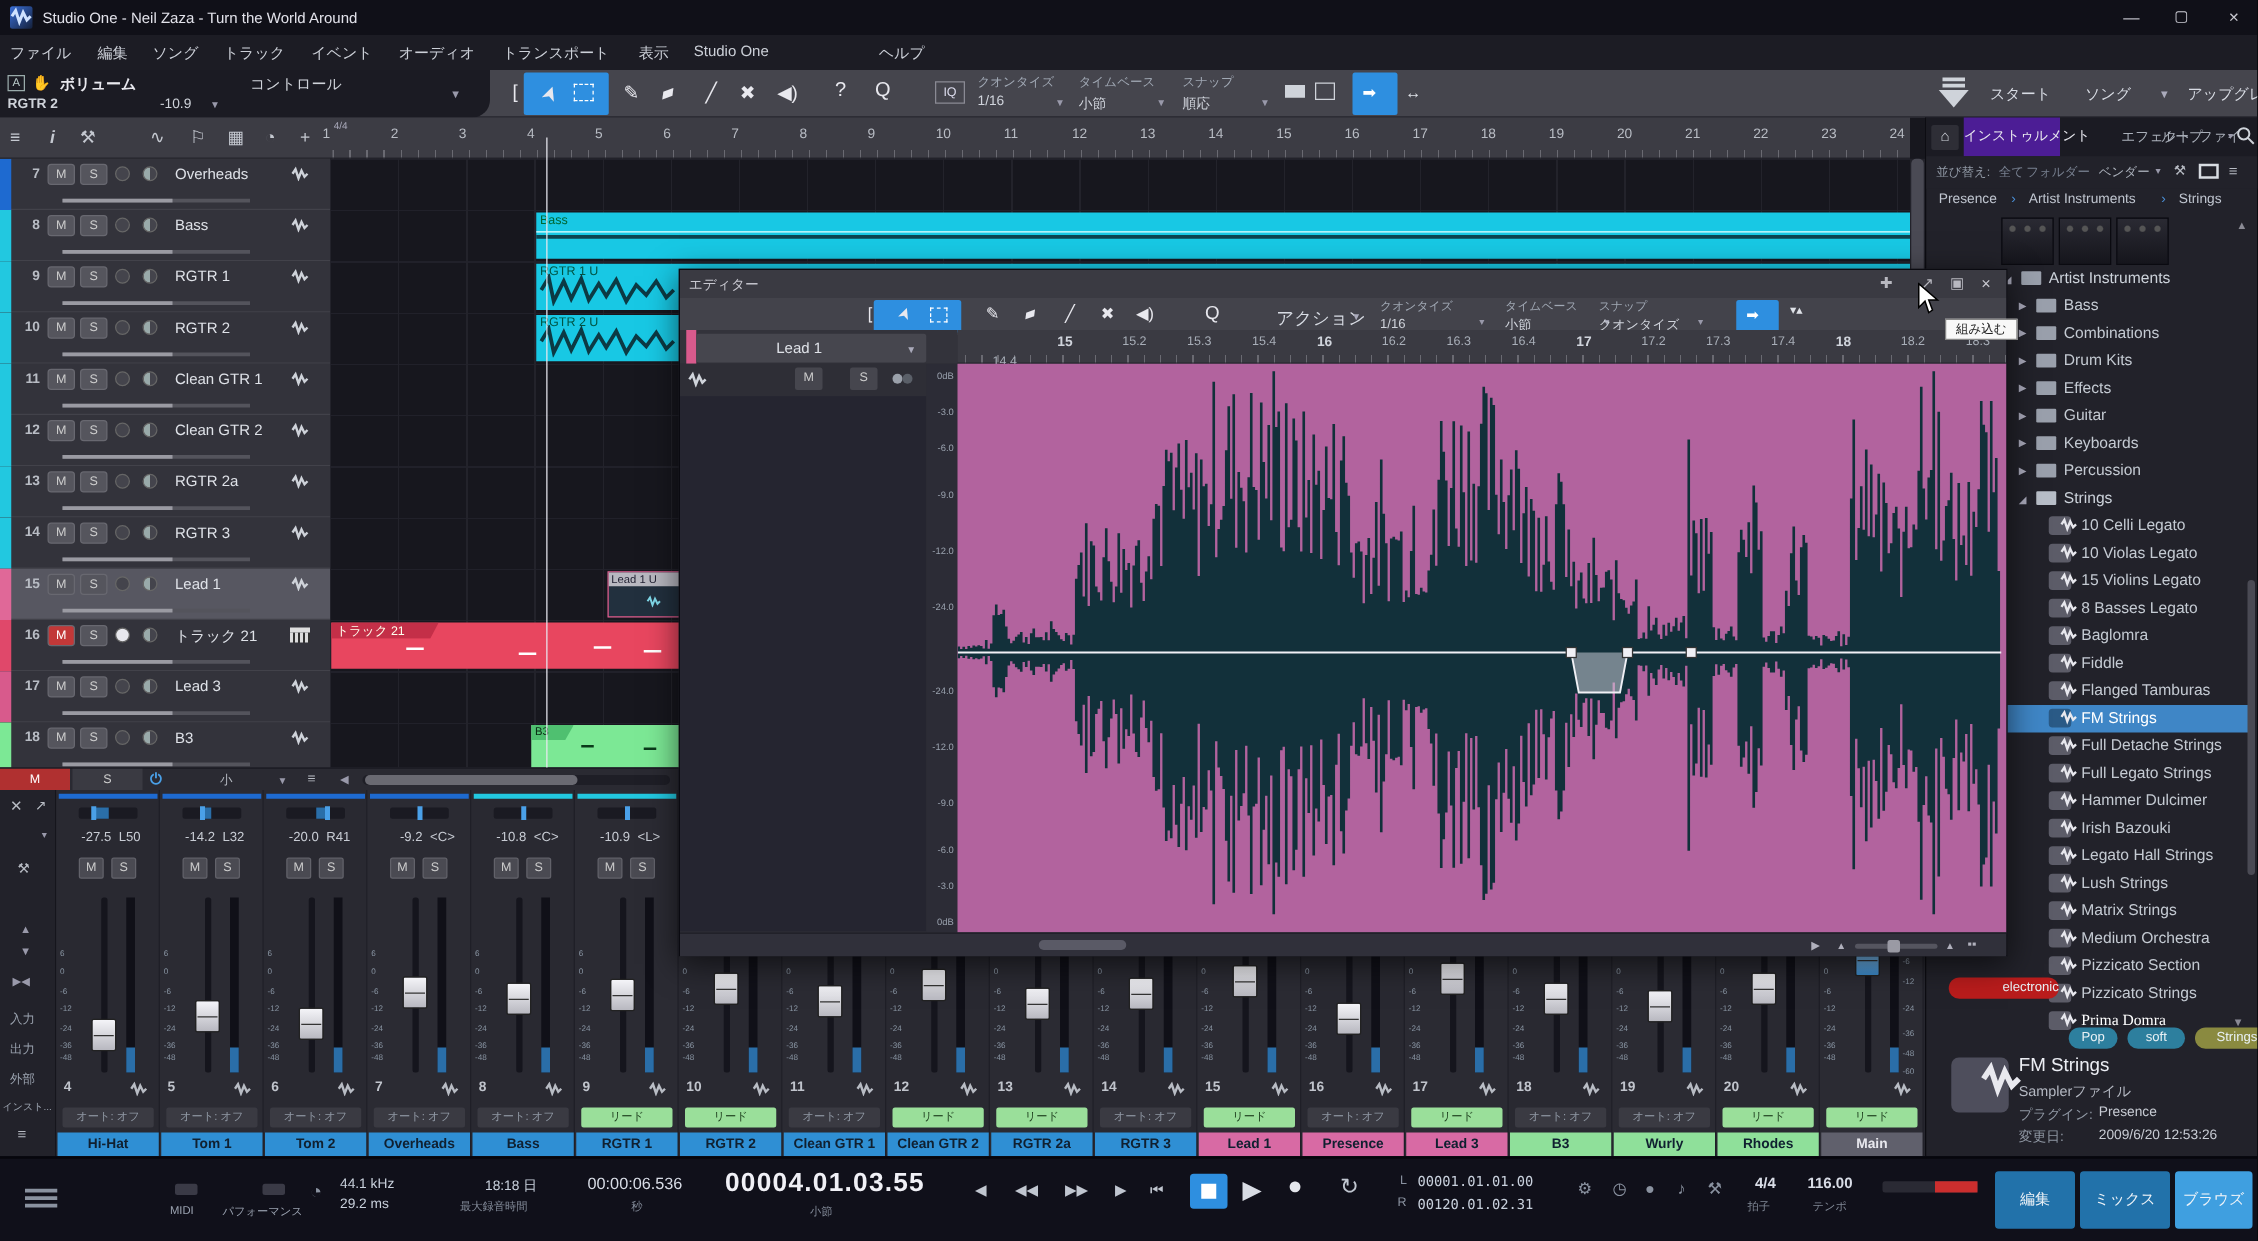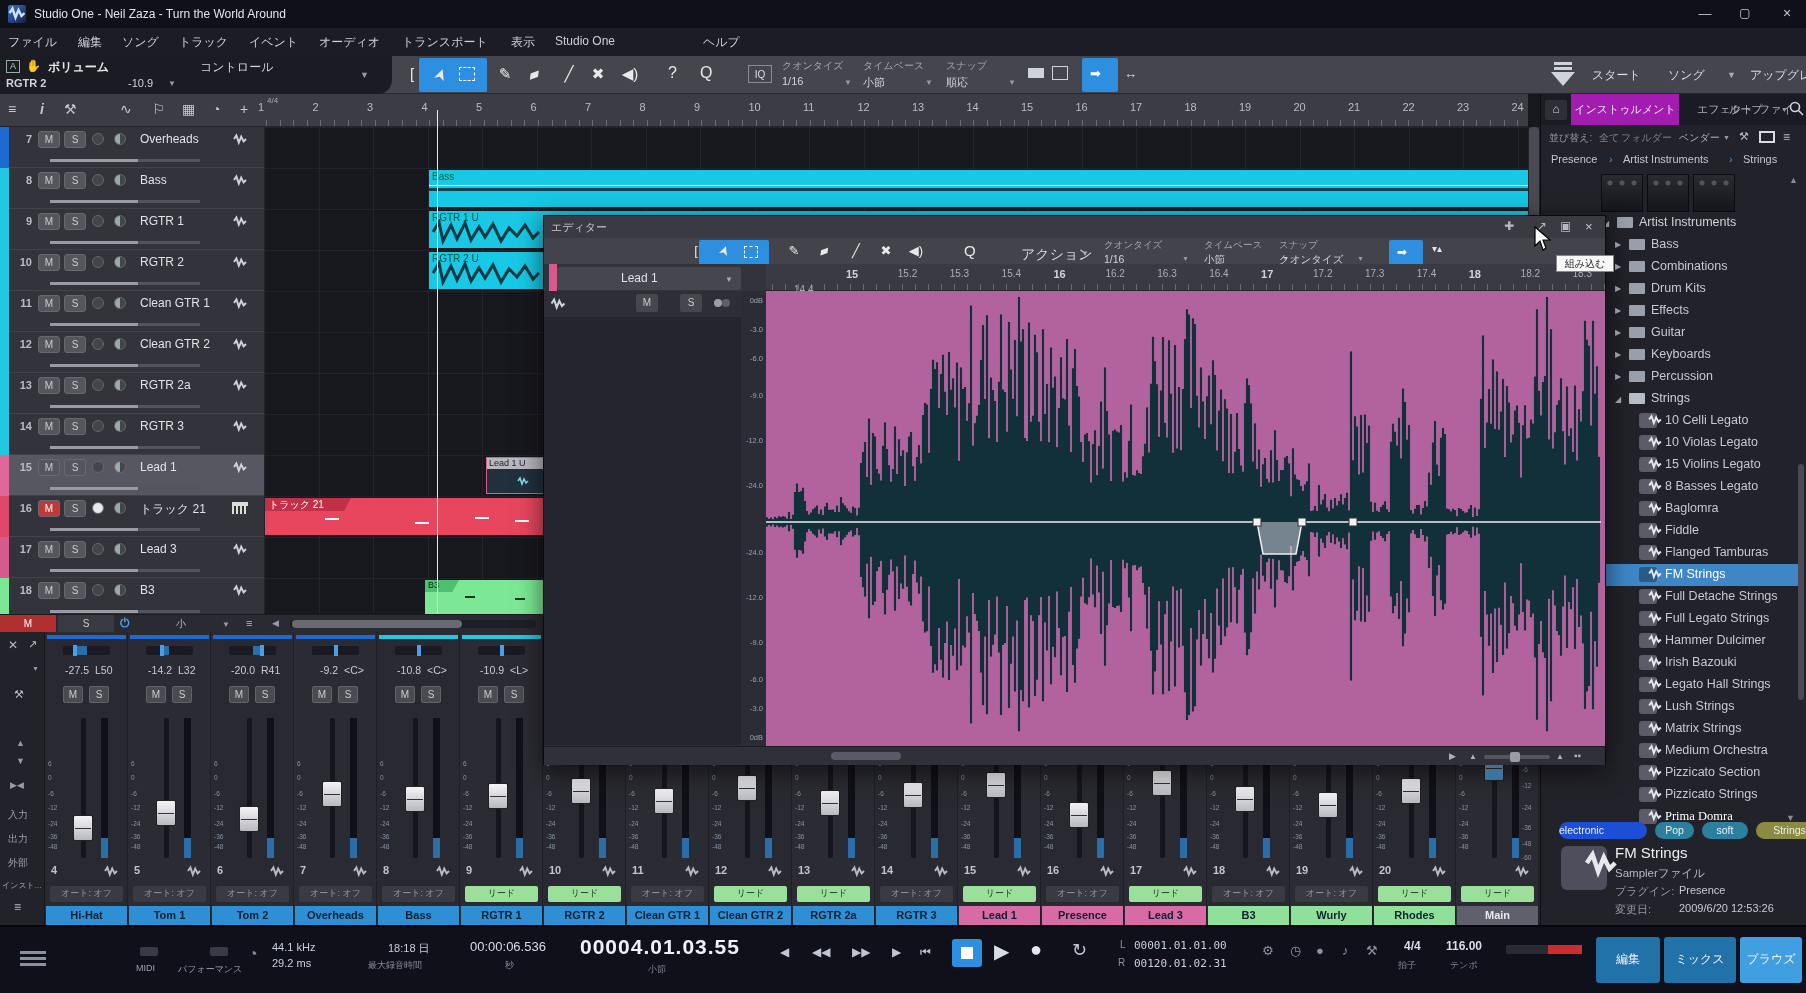--- a/index.html
+++ b/index.html
@@ -385,21 +385,21 @@
       <div style="left: 176px; top: 2px; font-size: 10px; color: rgb(184, 188, 196);">小</div>
       <div style="left: 222px; top: 5px; font-size: 8px; color: rgb(153, 153, 170);">▼</div>
       <div style="left: 246px; top: 2px; font-size: 11px; color: rgb(184, 188, 196);">≡</div>
       <div style="left: 272px; top: 3px; font-size: 9px; color: rgb(153, 153, 170);">◀</div>
       <div style="left: 290px; top: 5px; width: 246px; height: 8px; background: rgb(30, 30, 38); border-radius: 4px;"></div>
       <div style="left: 292px; top: 5px; width: 170px; height: 8px; background: rgb(106, 106, 114); border-radius: 4px;"></div>
     </div>
     <div style="left: 1540px; top: 94px; width: 266px; height: 831px; background: rgb(34, 34, 42); border-left: 1px solid rgb(12, 12, 18);">
       <div style="left: 0px; top: 0px; width: 266px; height: 31px; background: rgb(27, 27, 35);">
         <div style="left: 4px; top: 6px; width: 22px; height: 20px; background: rgb(46, 46, 54); font-size: 12px; color: rgb(207, 211, 218); text-align: center; line-height: 19px; border-radius: 2px;">⌂</div>
-        <div style="left: 30px; top: 0px; width: 108px; height: 31px; background: #a21caf; font-size: 11px; color: rgb(232, 232, 238); text-align: center; line-height: 30px;">インストゥルメント</div>
+        <div style="left: 30px; top: 0px; width: 77px; height: 31px; background: #4c1d95; font-size: 11px; color: rgb(232, 232, 238); text-align: center; line-height: 30px;">インストゥルメント</div>
         <div style="left: 136px; top: 8px; font-size: 11px; color: rgb(170, 176, 186); margin-left: 20px;">エフェクト</div>
         <div style="left: 188px; top: 8px; font-size: 11px; color: rgb(170, 176, 186);">ループ</div>
         <div style="left: 218px; top: 8px; font-size: 11px; color: rgb(170, 176, 186);">ファイ</div>
         <div style="left: 240px; top: 12px; font-size: 7px; color: rgb(153, 153, 170);">▼</div>
         <div style="left: 248px; top: 7px; width: 16px; height: 16px;">
           <svg width="15" height="15">
             <circle cx="6" cy="6" r="4.5" stroke="#cfd3da" stroke-width="1.6" fill="none"></circle>
             <line x1="9.5" y1="9.5" x2="14" y2="14" stroke="#cfd3da" stroke-width="1.6"></line>
           </svg>
         </div>
@@ -617,21 +617,21 @@
       <div style="left: 0px; top: 712px; width: 258px; height: 22px;">
         <div style="left: 98px; top: 3px; width: 18px; height: 15px; background: rgb(92, 92, 104); border-radius: 3px; text-align: center;">
           <svg width="14" height="13" viewBox="0 0 12 10">
             <path d="M1 5 3 2 5 8 7 3 9 7 11 5" stroke="#e8e8ee" stroke-width="1.6" fill="none"></path>
           </svg>
         </div>
         <div style="left: 124px; top: 3px; font-size: 12.5px; color: #ffffff; font-family: Liberation Serif, serif;">Prima Domra</div>
       </div>
       <div style="left: 245px; top: 719px; font-size: 9px; color: rgb(138, 138, 148);">▼</div>
       <div style="left: 257px; top: 370px; width: 6px; height: 236px; background: rgb(74, 74, 84); border-radius: 3px;"></div>
-      <div style="left: 18px; top: 728px; width: 88px; height: 17px; background: #1d4ed8; border-radius: 9px; font-size: 10.5px; color: rgb(232, 240, 244); text-align: left; line-height: 16px;">electronic</div>
+      <div style="left: 18px; top: 688px; width: 88px; height: 17px; background: #b91c1c; border-radius: 9px; font-size: 10.5px; color: rgb(232, 240, 244); text-align: right; line-height: 16px;">electronic</div>
       <div style="left: 114px; top: 728px; width: 39px; height: 17px; background: rgb(45, 127, 158); border-radius: 9px; font-size: 10.5px; color: rgb(232, 240, 244); text-align: center; line-height: 16px;">Pop</div>
       <div style="left: 161px; top: 728px; width: 46px; height: 17px; background: rgb(45, 127, 158); border-radius: 9px; font-size: 10.5px; color: rgb(232, 240, 244); text-align: center; line-height: 16px;">soft</div>
       <div style="left: 215px; top: 728px; width: 67px; height: 17px; background: rgb(138, 138, 64); border-radius: 9px; font-size: 10.5px; color: rgb(232, 240, 244); text-align: center; line-height: 16px;">Strings</div>
       <div style="left: 0px; top: 750px; width: 266px; height: 81px;">
         <div style="left: 20px; top: 2px; width: 46px; height: 44px; background: rgb(78, 78, 92); border-radius: 6px; text-align: center;">
           <svg width="34" height="34" viewBox="0 0 12 10">
             <path d="M1 5 3 2 5 8 7 3 9 7 11 5" stroke="#e8e8ee" stroke-width="1.6" fill="none"></path>
           </svg>
         </div>
         <div style="left: 74px; top: 0px; font-size: 15px; color: rgb(236, 238, 244);">FM Strings</div>

